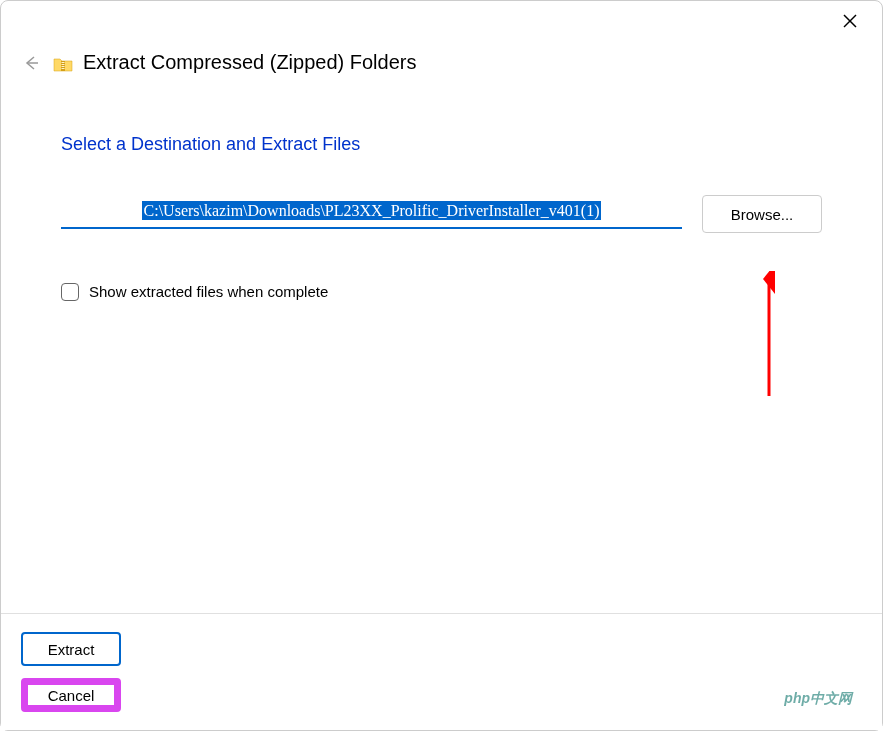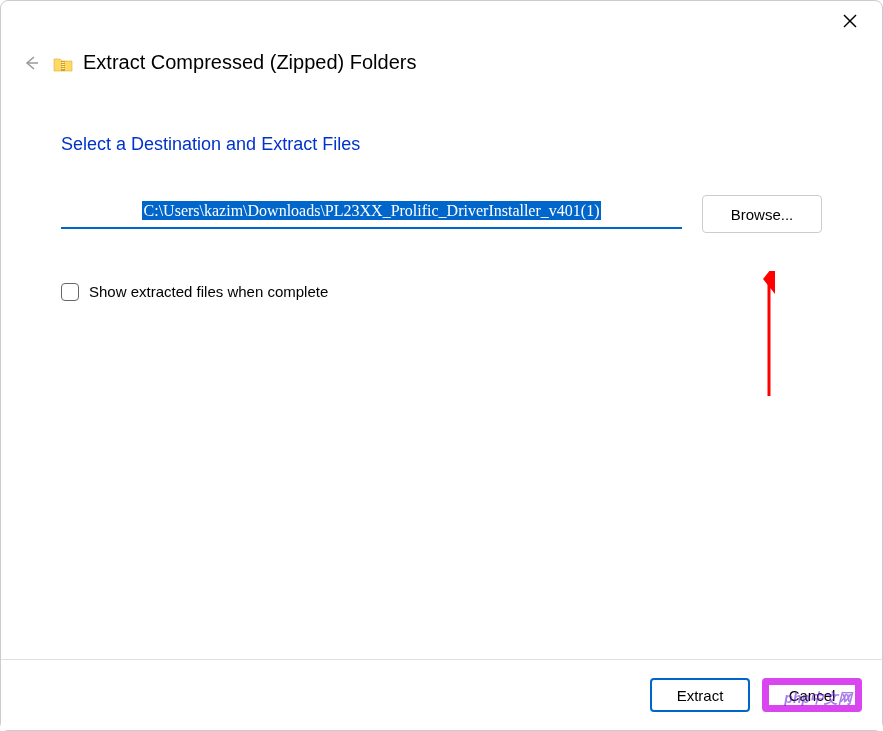--- a/index.html
+++ b/index.html
@@ -135,20 +135,21 @@
       font-size: 15px;
       color: #000;
     }
     .footer {
       border-top: 1px solid #e0e0e0;
       padding: 18px 20px;
       display: flex;
       justify-content: flex-end;
       gap: 12px;
       background: #ffffff;
+      flex-direction: column;
     }
     .action-btn {
       width: 100px;
       height: 34px;
       border-radius: 4px;
       font-size: 15px;
       cursor: pointer;
       font-family: inherit;
       background: #ffffff;
     }
@@ -158,21 +159,21 @@
     }
     .cancel-btn {
       border: 7px solid #d946ef;
       color: #000;
       position: relative;
     }
     .watermark {
       position: absolute;
       right: 30px;
       bottom: 22px;
-      color: #6d28d9;
+      color: #0f766e;
       font-size: 14px;
       font-weight: bold;
       opacity: 0.6;
       pointer-events: none;
       font-style: italic;
     }
     .red-arrow {
       position: absolute;
       left: 758px;
       top: 270px;

